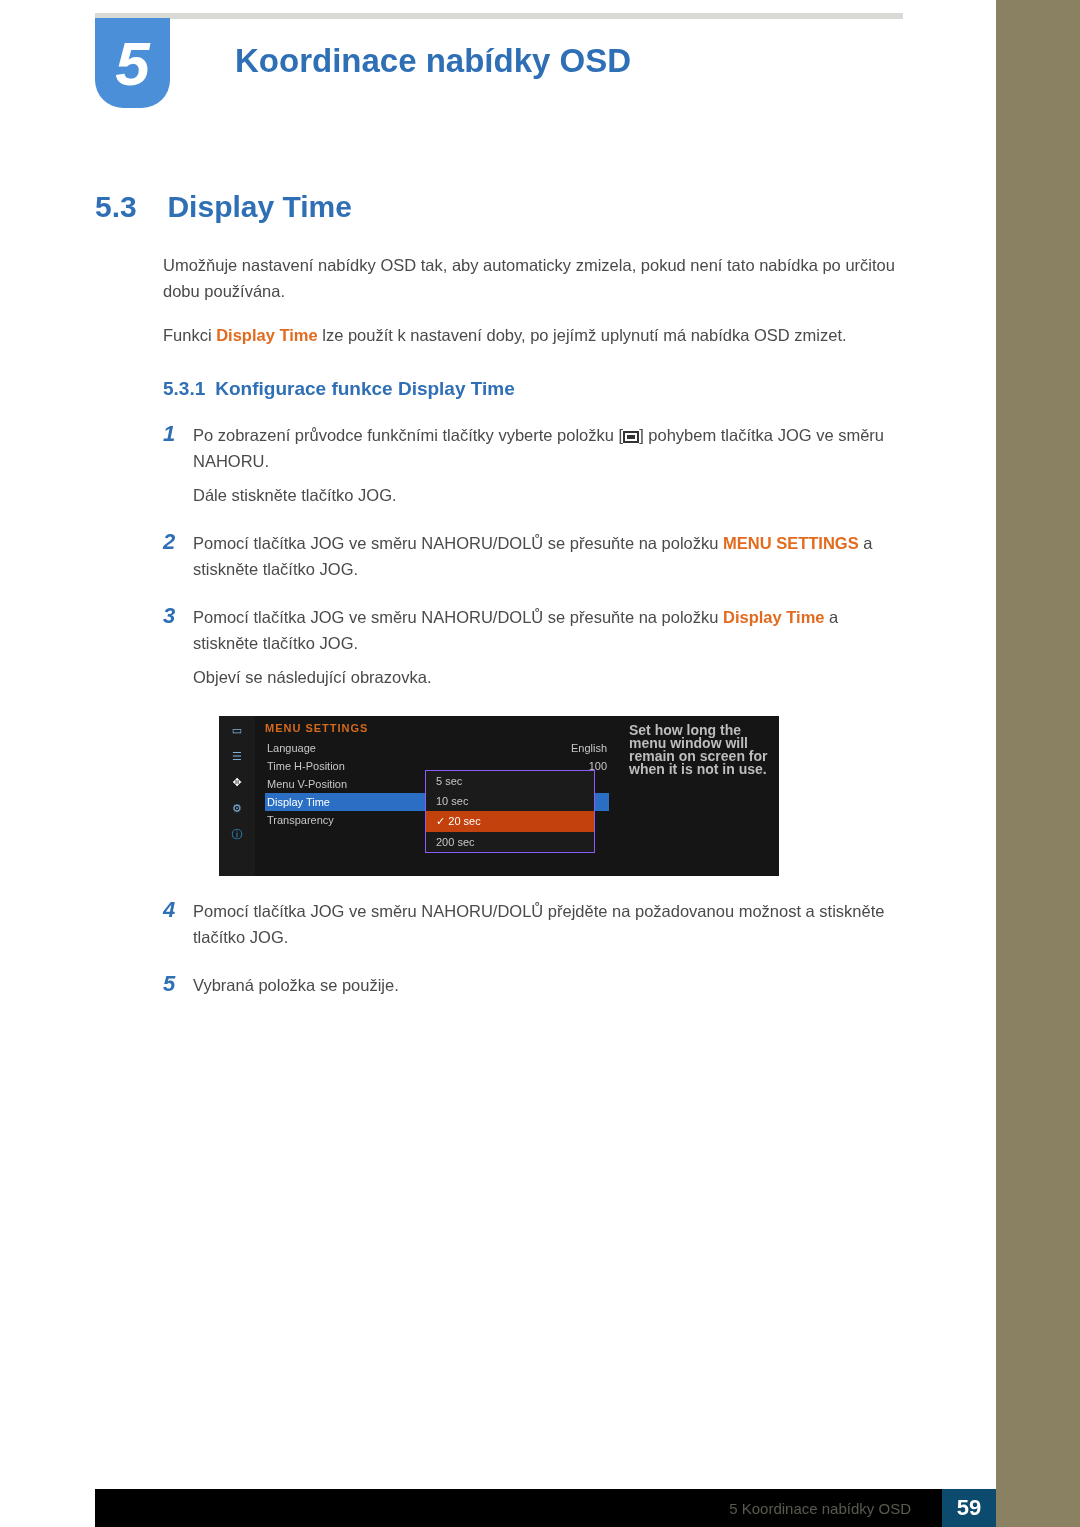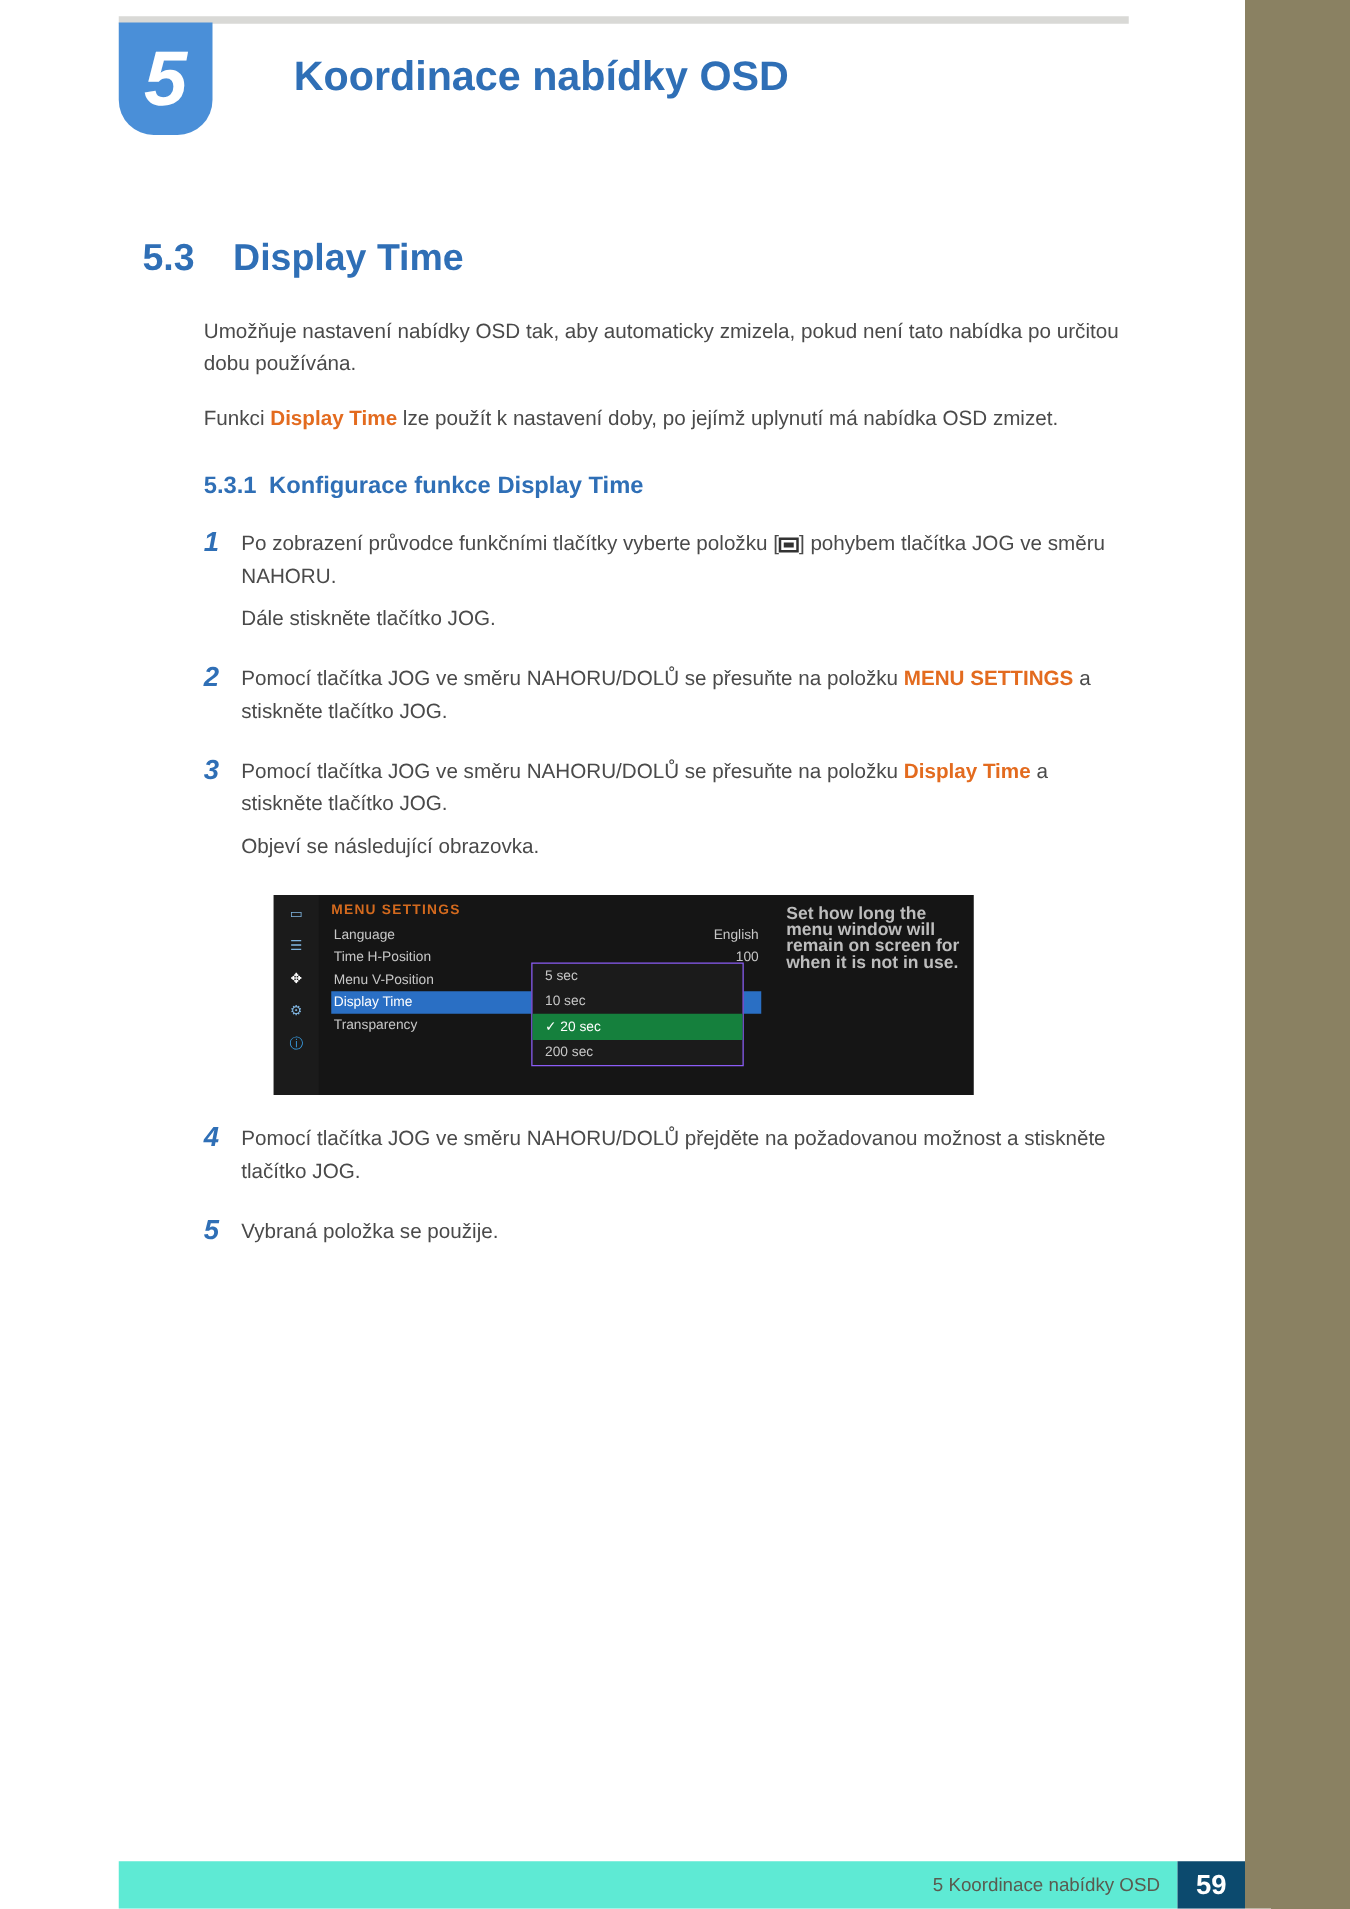--- a/index.html
+++ b/index.html
@@ -12,21 +12,21 @@
     background: #4a8fd8; border-bottom-left-radius: 28px; border-bottom-right-radius: 28px;
     display: flex; align-items: center; justify-content: center;
   }
   .chapter-tab span { color: #fff; font-size: 62px; font-weight: bold; font-style: italic; }
   .chapter-title { position: absolute; left: 195px; top: 42px; font-size: 33px; font-weight: bold; color: #2f6fb6; margin-left: 40px; }
 
   .content { position: absolute; left: 95px; top: 190px; width: 808px; }
 
   .sec-num { color: #2f6fb6; font-size: 30px; font-weight: bold; display: inline-block; width: 68px; }
   .sec-title { color: #2f6fb6; font-size: 30px; font-weight: bold; }
-  .section-head { margin-bottom: 28px; margin-left: 19px; }
+  .section-head { margin-bottom: 28px; }
 
   .body-p { font-size: 16.5px; color: #4a4a4a; line-height: 26px; margin-left: 68px; margin-bottom: 18px; }
   .accent-orange { color: #e36b1f; font-weight: bold; }
 
   .subsec-head { margin: 30px 0 22px 68px; font-size: 19px; color: #2f6fb6; font-weight: bold; }
   .subsec-num { margin-right: 10px; }
 
   .step { display: flex; margin-left: 68px; margin-bottom: 14px; }
   .step-num { width: 30px; flex-shrink: 0; font-size: 22px; font-style: italic; color: #2f6fb6; font-weight: bold; line-height: 24px; }
   .step-body { flex: 1; font-size: 16.5px; color: #4a4a4a; line-height: 26px; }
@@ -41,27 +41,27 @@
   
   .osd { width: 560px; height: 160px; margin: 18px auto 22px auto; background: #151515; display:flex; font-size:11px; color:#ccc; }
   .osd-left { width: 36px; background:#1b1b1b; display:flex; flex-direction:column; align-items:center; padding-top:6px; gap:10px; }
   .osd-left .ic { width:20px; height:16px; display:flex; align-items:center; justify-content:center; color:#7fb3de; }
   .osd-mid { flex:1; padding:6px 10px 6px 10px; position:relative; }
   .osd-title { color:#d46a1e; font-size:11px; font-weight:bold; letter-spacing:1px; margin-bottom:5px; }
   .osd-row { display:flex; justify-content:space-between; padding:3px 2px; font-size:11px; color:#c7c7c7;gap:10px; }
   .osd-row.active { background:#2a6fc4; color:#fff; }
   .osd-popup { position:absolute; left:170px; top:54px; width:170px; background:#1b1b1b; border:1px solid #8b5cf6; }
   .osd-popup div { padding:4px 10px; font-size:11px; color:#c7c7c7; }
-  .osd-popup div.sel { background:#15803d; color:#fff; }
+  .osd-popup div.sel { background:#c2410c; color:#fff; }
   .osd-popup div.sel::before { content:"✓ "; }
   .osd-right { width:160px; padding:8px 10px; font-size:14px; color:#bdbdbd; line-height:13px;font-weight:bold; }
 
   
   .footer { position: absolute; left: 95px; bottom: 0; width: 901px; height: 38px; display:flex; }
-  .footer-left { flex:1; background:#5eead4; display:flex; align-items:center; justify-content:flex-end; padding-right:14px; color:#5a5a4f; font-size:15px; }
+  .footer-left { flex:1; background:#000000; display:flex; align-items:center; justify-content:flex-end; padding-right:31px; color:#5a5a4f; font-size:15px; }
   .footer-right { width:54px; background:#0c4a6e; display:flex; align-items:center; justify-content:center; color:#fff; font-size:22px; font-weight:bold; }
 </style>
 </head>
 <body>
 
 <div class="page">
   <div class="side-stripe"></div>
   <div class="gray-bar"></div>
 
   <div class="chapter-tab">

